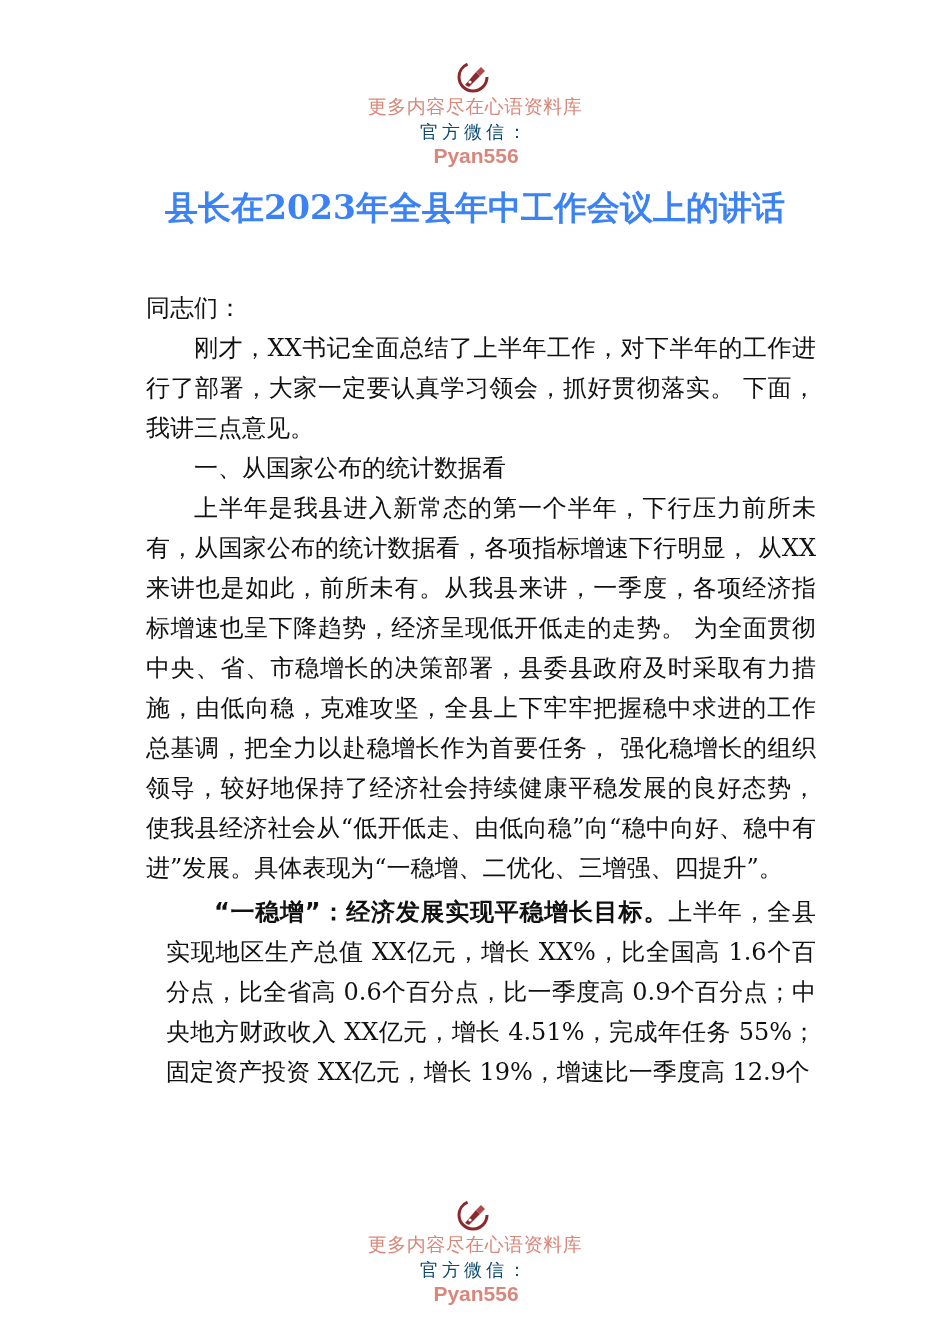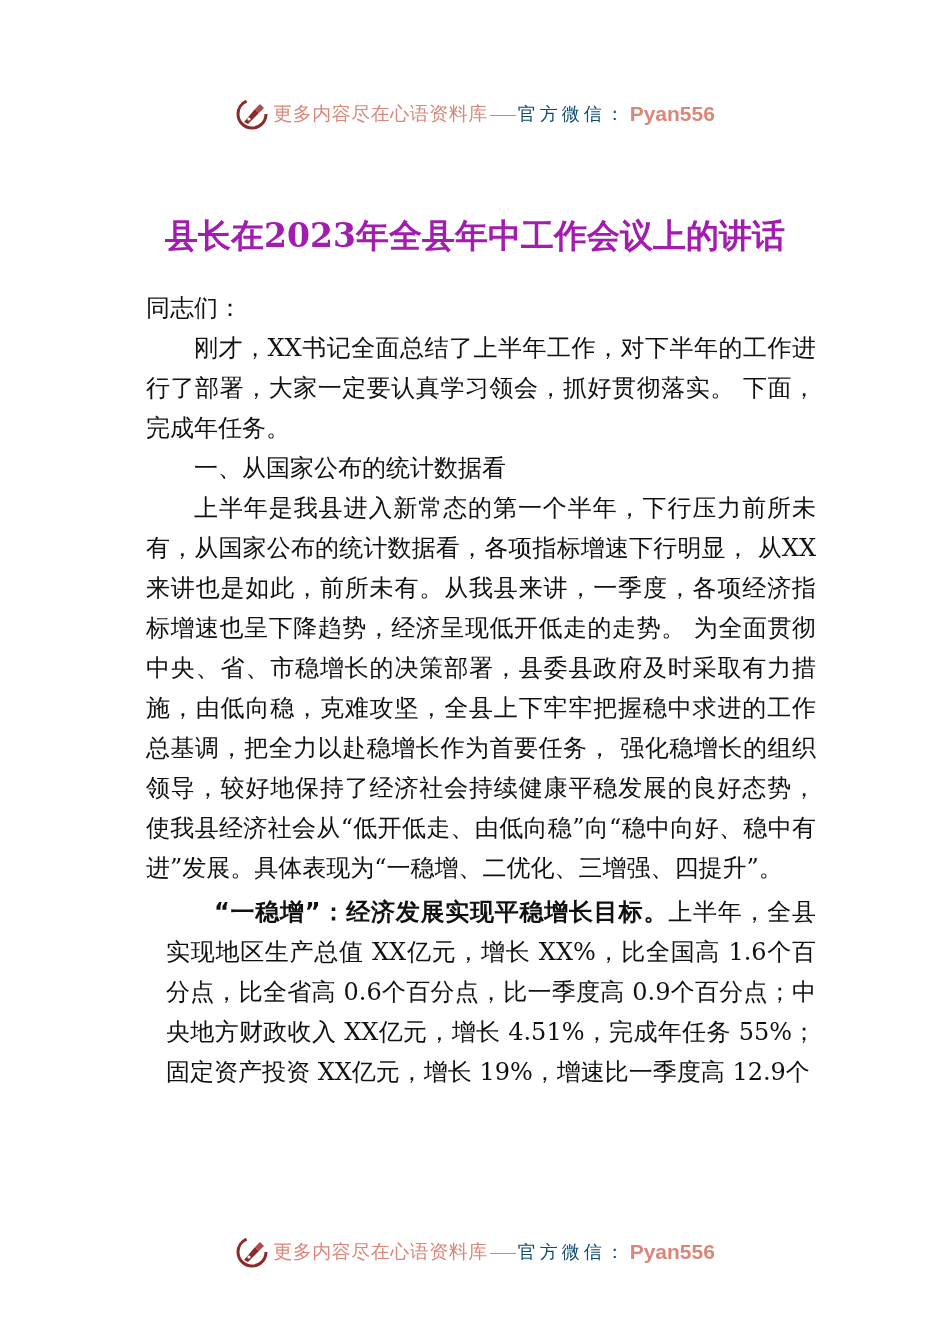--- a/index.html
+++ b/index.html
@@ -16,20 +16,21 @@
       color: #111111;
     }
     .banner {
       position: absolute;
       left: 0;
       width: 950px;
       display: flex;
       justify-content: center;
       align-items: center;
       height: 40px;
+      flex-direction: column;
     }
     .banner.top { top: 94px; }
     .banner.bottom { top: 1232px; }
     .banner .logo {
       width: 34px;
       height: 34px;
       margin-right: 4px;
       display: inline-block;
     }
     .banner .brand {
@@ -62,23 +63,22 @@
     }
     .title {
       position: absolute;
       top: 186px;
       left: 0;
       width: 950px;
       text-align: center;
       font-family: "DejaVu Serif", serif;
       font-weight: bold;
       font-size: 33px;
-      color: #a21caf;
+      color: #3b82f6;
       letter-spacing: 0px;
-      margin-top: 28px;
     }
     .body {
       position: absolute;
       top: 288px;
       left: 146px;
       width: 670px;
       font-size: 24px;
       line-height: 40px;
     }
     .body p {
@@ -107,21 +107,21 @@
   <span class="brand">更多内容尽在心语资料库</span>
   <span class="dash"></span>
   <span class="official">官方微信：</span>
   <span class="wechat-id">Pyan556</span>
 </div>
 
 <div class="title">县长在2023年全县年中工作会议上的讲话</div>
 
 <div class="body">
   <p>同志们：</p>
-  <p class="indent">刚才，XX书记全面总结了上半年工作，对下半年的工作进行了部署，大家一定要认真学习领会，抓好贯彻落实。 下面，完成年任务。</p>
+  <p class="indent">刚才，XX书记全面总结了上半年工作，对下半年的工作进行了部署，大家一定要认真学习领会，抓好贯彻落实。 下面，我讲三点意见。</p>
   <p class="indent">一、从国家公布的统计数据看</p>
   <p class="indent">上半年是我县进入新常态的第一个半年，下行压力前所未有，从国家公布的统计数据看，各项指标增速下行明显， 从XX来讲也是如此，前所未有。从我县来讲，一季度，各项经济指标增速也呈下降趋势，经济呈现低开低走的走势。 为全面贯彻中央、省、市稳增长的决策部署，县委县政府及时采取有力措施，由低向稳，克难攻坚，全县上下牢牢把握稳中求进的工作总基调，把全力以赴稳增长作为首要任务， 强化稳增长的组织领导，较好地保持了经济社会持续健康平稳发展的良好态势，使我县经济社会从“低开低走、由低向稳”向“稳中向好、稳中有进”发展。具体表现为“一稳增、二优化、三增强、四提升”。</p>
   <p class="indent spaced"><span class="lead">“一稳增”：经济发展实现平稳增长目标。</span><span>上半年，全县实现地区生产总值 XX亿元，增长 XX%，比全国高 1.6个百分点，比全省高 0.6个百分点，比一季度高 0.9个百分点；中央地方财政收入 XX亿元，增长 4.51%，完成年任务 55%；固定资产投资 XX亿元，增长 19%，增速比一季度高 12.9个</span></p>
 </div>
 
 <div class="banner bottom">
   <span class="logo">
     <svg width="34" height="34" viewBox="0 0 34 34">
       <circle cx="17" cy="17" r="14" fill="none" stroke="#8b2a2a" stroke-width="3" stroke-dasharray="60 28"></circle>
       <path d="M9 25 L20 12 L24 16 L13 27 Z" fill="#8b2a2a"></path>

